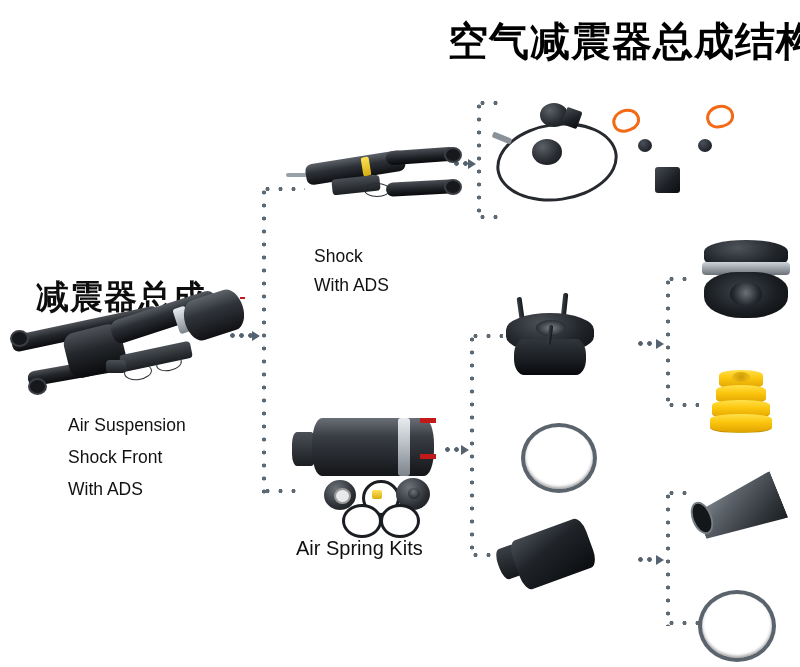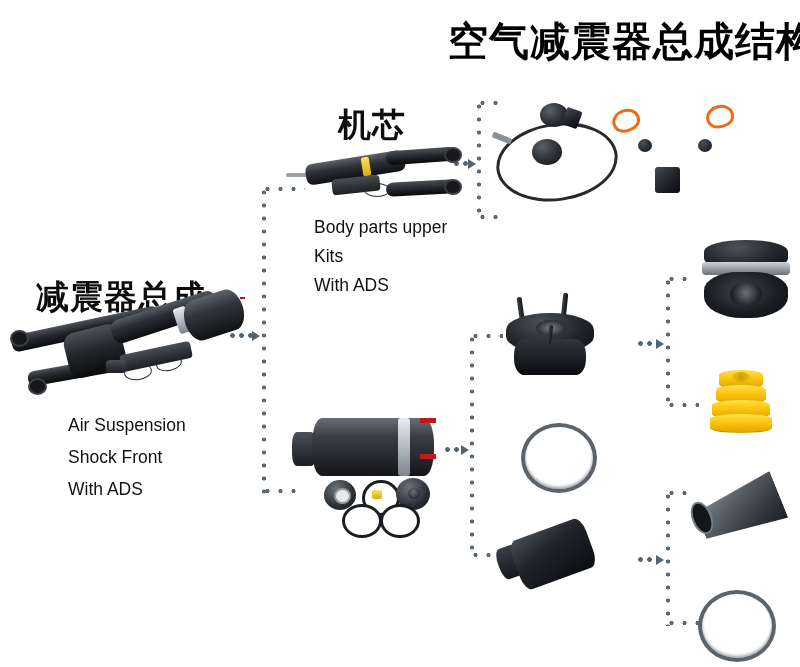--- a/index.html
+++ b/index.html
@@ -366,40 +366,38 @@
     <div class="small-bracket" style="left:112px; top:48px; width:72px; height:17px; transform:rotate(-12deg);"></div>
     <div class="wire-loop" style="left:116px; top:64px; width:26px; height:14px; transform:rotate(-8deg);"></div>
     <div class="wire-loop" style="left:148px; top:56px; width:24px; height:13px; transform:rotate(-12deg);"></div>
     <div class="small-bracket" style="left:98px; top:60px; width:20px; height:13px;"></div>
   </div>
 
   <div class="en-label" style="left:68px; top:410px;">Air Suspension</div>
   <div class="en-label" style="left:68px; top:442px;">Shock Front</div>
   <div class="en-label" style="left:68px; top:474px;">With ADS</div>
 
-  <div class="cn-head" style="left:338px; top:103px;">机芯</div>
 
   <div id="core-strut" class="part">
 
     <div class="core-tube" style="left:0px; top:30px; width:26px; height:4px; background:#9aa0a7;"></div>
 
     <div class="core-tube" style="left:20px; top:22px; width:100px; height:21px; transform:rotate(-9deg); transform-origin:left center;"></div>
     <div class="yellow-band" style="left:76px; top:14px; width:8px; height:19px; transform:rotate(-9deg);"></div>
 
     <div class="fork-prong" style="left:100px; top:6px; width:70px; height:14px; transform:rotate(-4deg);"></div>
     <div class="fork-prong" style="left:100px; top:38px; width:70px; height:14px; transform:rotate(-3deg);"></div>
     <div class="eyelet" style="left:158px; top:4px; width:14px; height:12px;"></div>
     <div class="eyelet" style="left:158px; top:36px; width:14px; height:12px;"></div>
 
     <div class="small-bracket" style="left:46px; top:34px; width:48px; height:16px; transform:rotate(-6deg);"></div>
     <div class="wire-loop" style="left:78px; top:40px; width:24px; height:12px;"></div>
   </div>
 
-  <div class="en-label" style="left:314px; top:212px;">Body parts upper</div>
-  <div class="en-label" style="left:314px; top:241px;">Kits</div>
+  <div class="en-label" style="left:314px; top:241px;">Shock</div>
   <div class="en-label" style="left:314px; top:270px;">With ADS</div>
 
   <div id="induction-line" class="part">
     <div class="cable-loop" style="left:6px; top:28px; width:116px; height:72px; transform:rotate(-8deg);"></div>
     <div class="sensor-head" style="left:50px; top:8px; width:28px; height:24px;"></div>
     <div class="sensor-head" style="left:42px; top:44px; width:30px; height:26px;"></div>
     <div class="connector-blk" style="left:74px; top:14px; width:16px; height:18px; transform:rotate(20deg);"></div>
     <div class="connector-blk" style="left:2px; top:40px; width:20px; height:6px; transform:rotate(22deg); background:#8b9199;"></div>
     <div class="orange-clip" style="left:122px; top:14px; width:22px; height:17px; transform:rotate(-20deg);"></div>
     <div class="orange-clip" style="left:216px; top:10px; width:22px; height:17px; transform:rotate(-14deg);"></div>
@@ -420,20 +418,21 @@
     <div class="kit-ring-thick" style="left:32px; top:72px; width:32px; height:30px;"></div>
     <div class="kit-hole" style="left:42px; top:80px; width:13px; height:12px; background:#e7e9eb; border-color:#999;"></div>
     <div class="kit-ring-thin" style="left:70px; top:72px; width:32px; height:30px;"></div>
     <div class="yellow-band" style="left:80px; top:82px; width:10px; height:9px; border-radius:2px;"></div>
     <div class="kit-ring-thick" style="left:104px; top:70px; width:34px; height:32px;"></div>
     <div class="mount-hole" style="left:116px; top:80px; width:12px; height:11px;"></div>
     <div class="kit-ring-thin" style="left:50px; top:96px; width:34px; height:28px;"></div>
     <div class="kit-ring-thin" style="left:88px; top:96px; width:34px; height:28px;"></div>
   </div>
 
+  <div class="en-label big" style="left:296px; top:533px;">Air Spring Kits</div>
 
   <div id="strut-mount" class="part">
     <div class="mount-stud" style="left:18px; top:2px; width:5px; height:22px; transform:rotate(-8deg);"></div>
     <div class="mount-stud" style="left:62px; top:-2px; width:5px; height:26px; transform:rotate(6deg);"></div>
     <div class="mount-disc" style="left:6px; top:18px; width:88px; height:40px;"></div>
     <div class="mount-hole" style="left:36px; top:25px; width:30px; height:16px; background:radial-gradient(ellipse,#7a8087 0%,#2a2e34 70%); border-radius:50%;"></div>
     <div class="mount-body" style="left:14px; top:44px; width:72px; height:36px;"></div>
     <div class="mount-stud" style="left:48px; top:30px; width:4px; height:20px; transform:rotate(8deg);"></div>
   </div>
 

